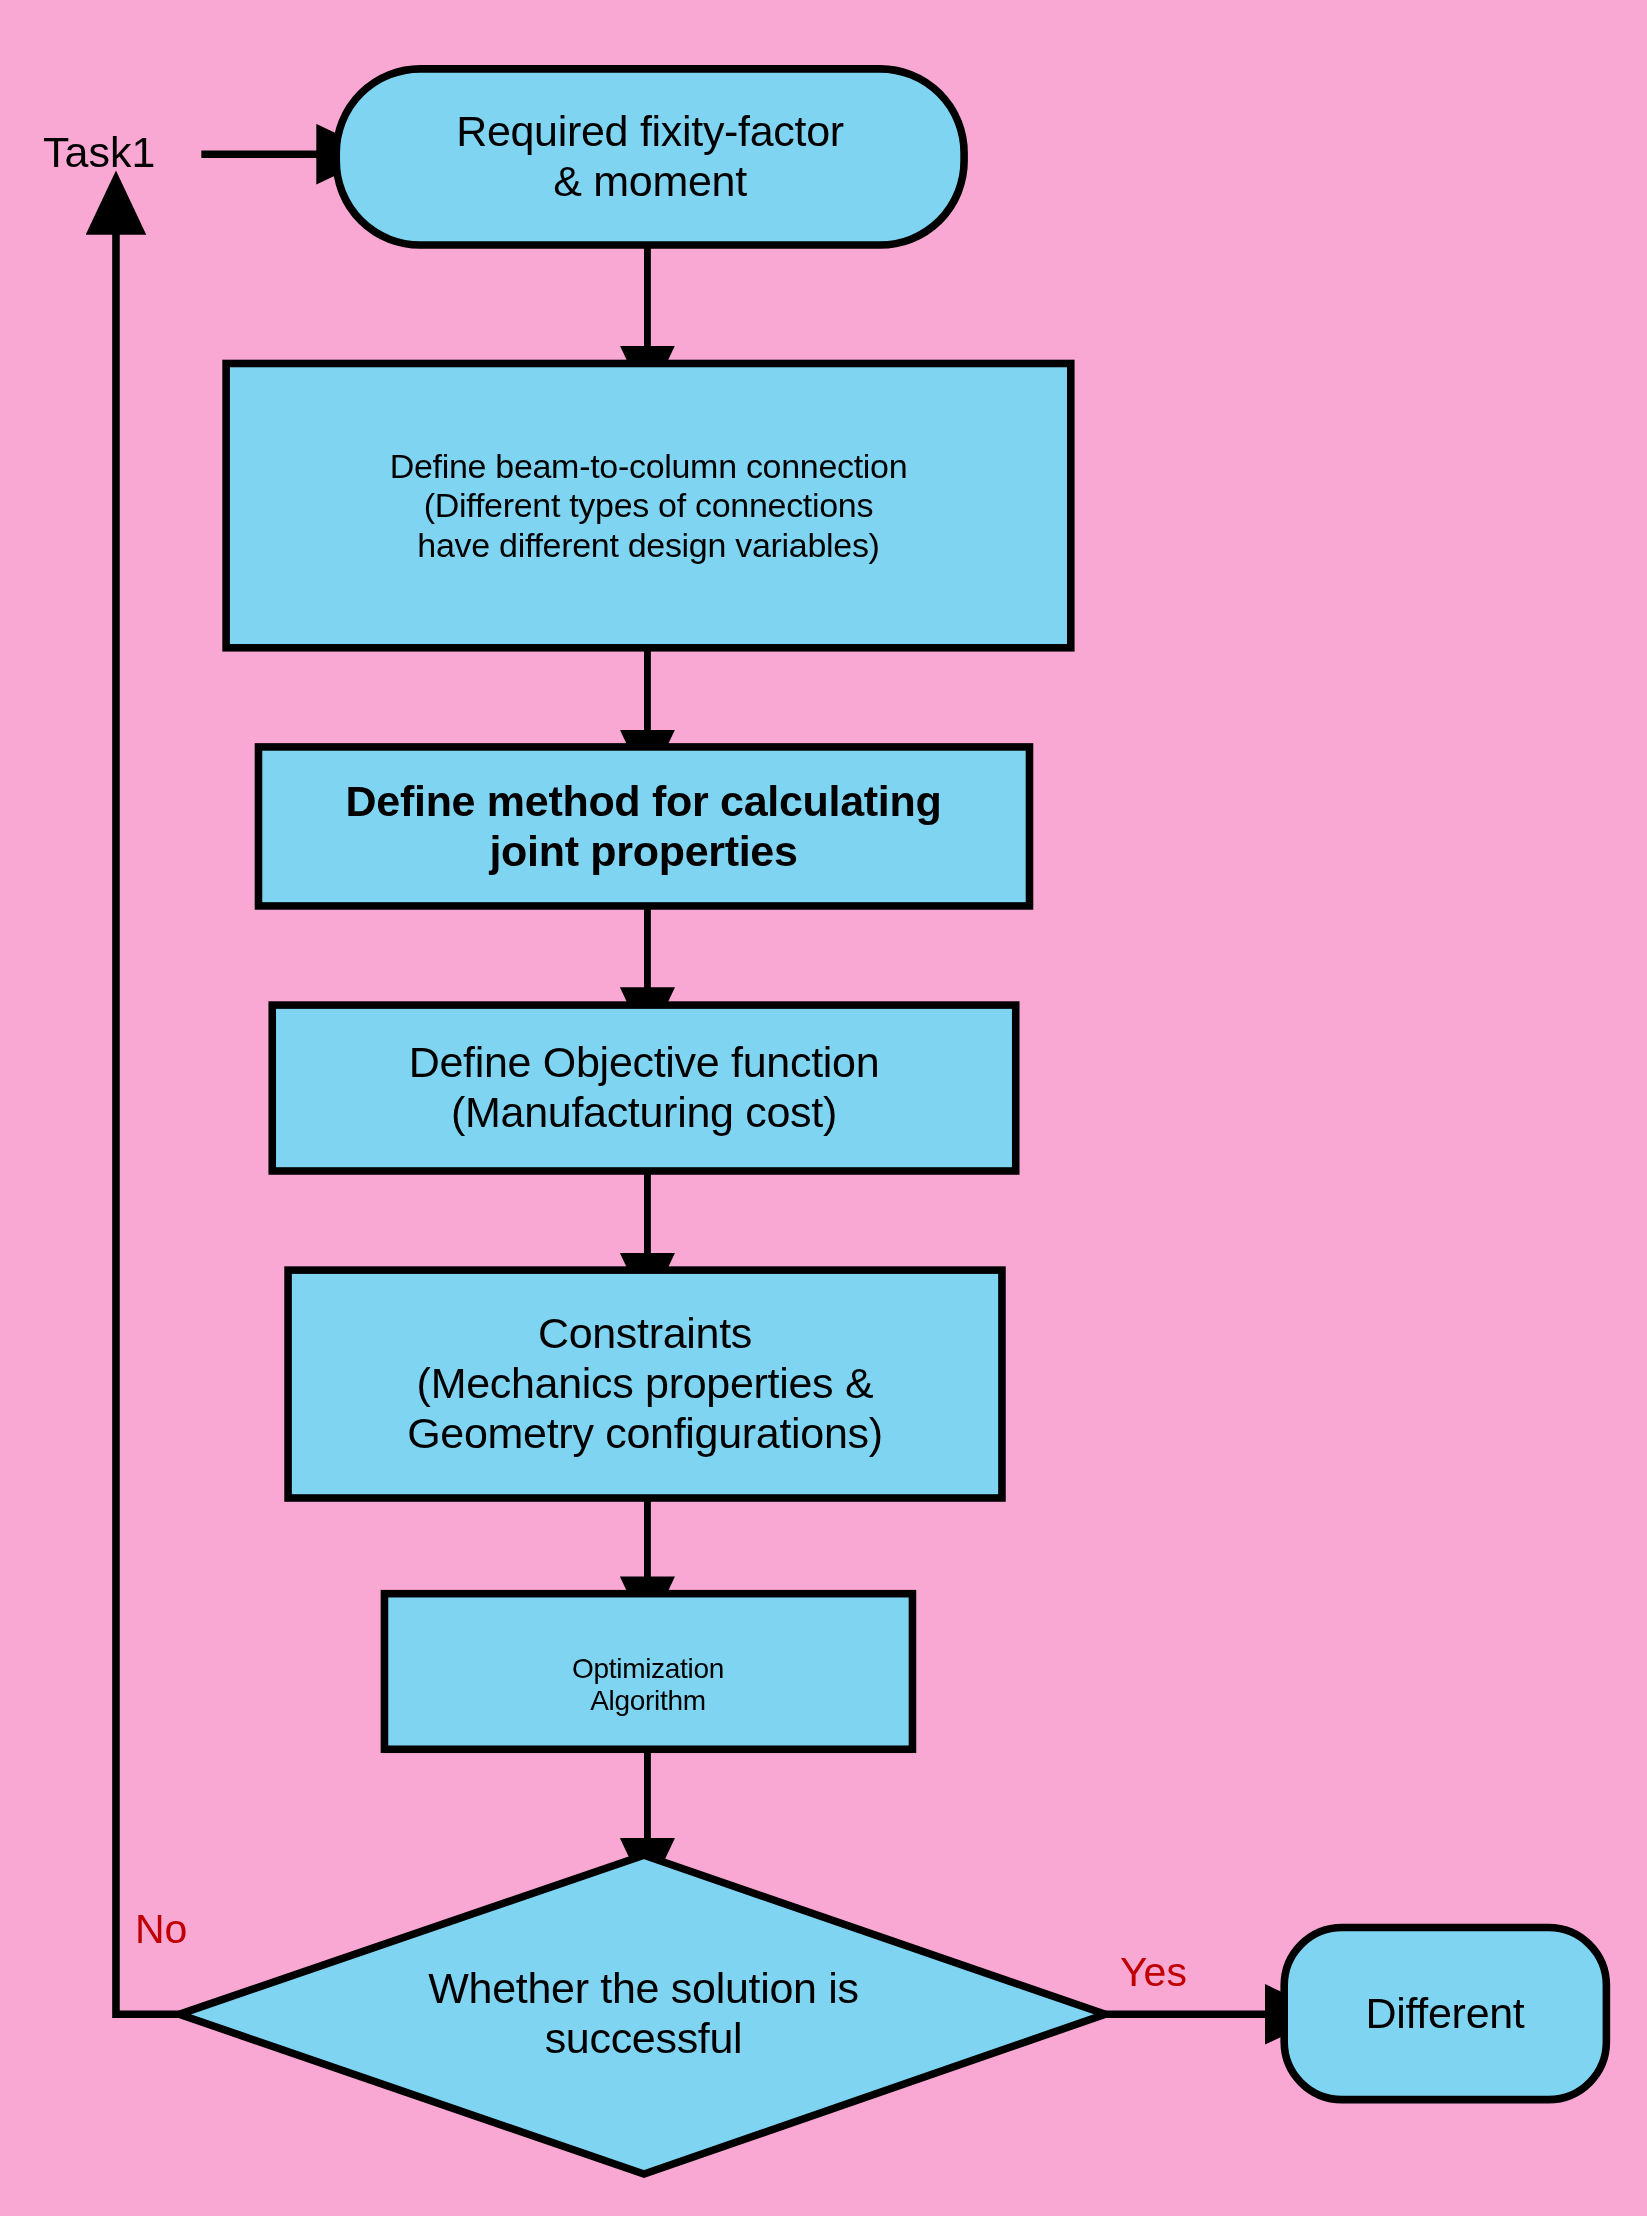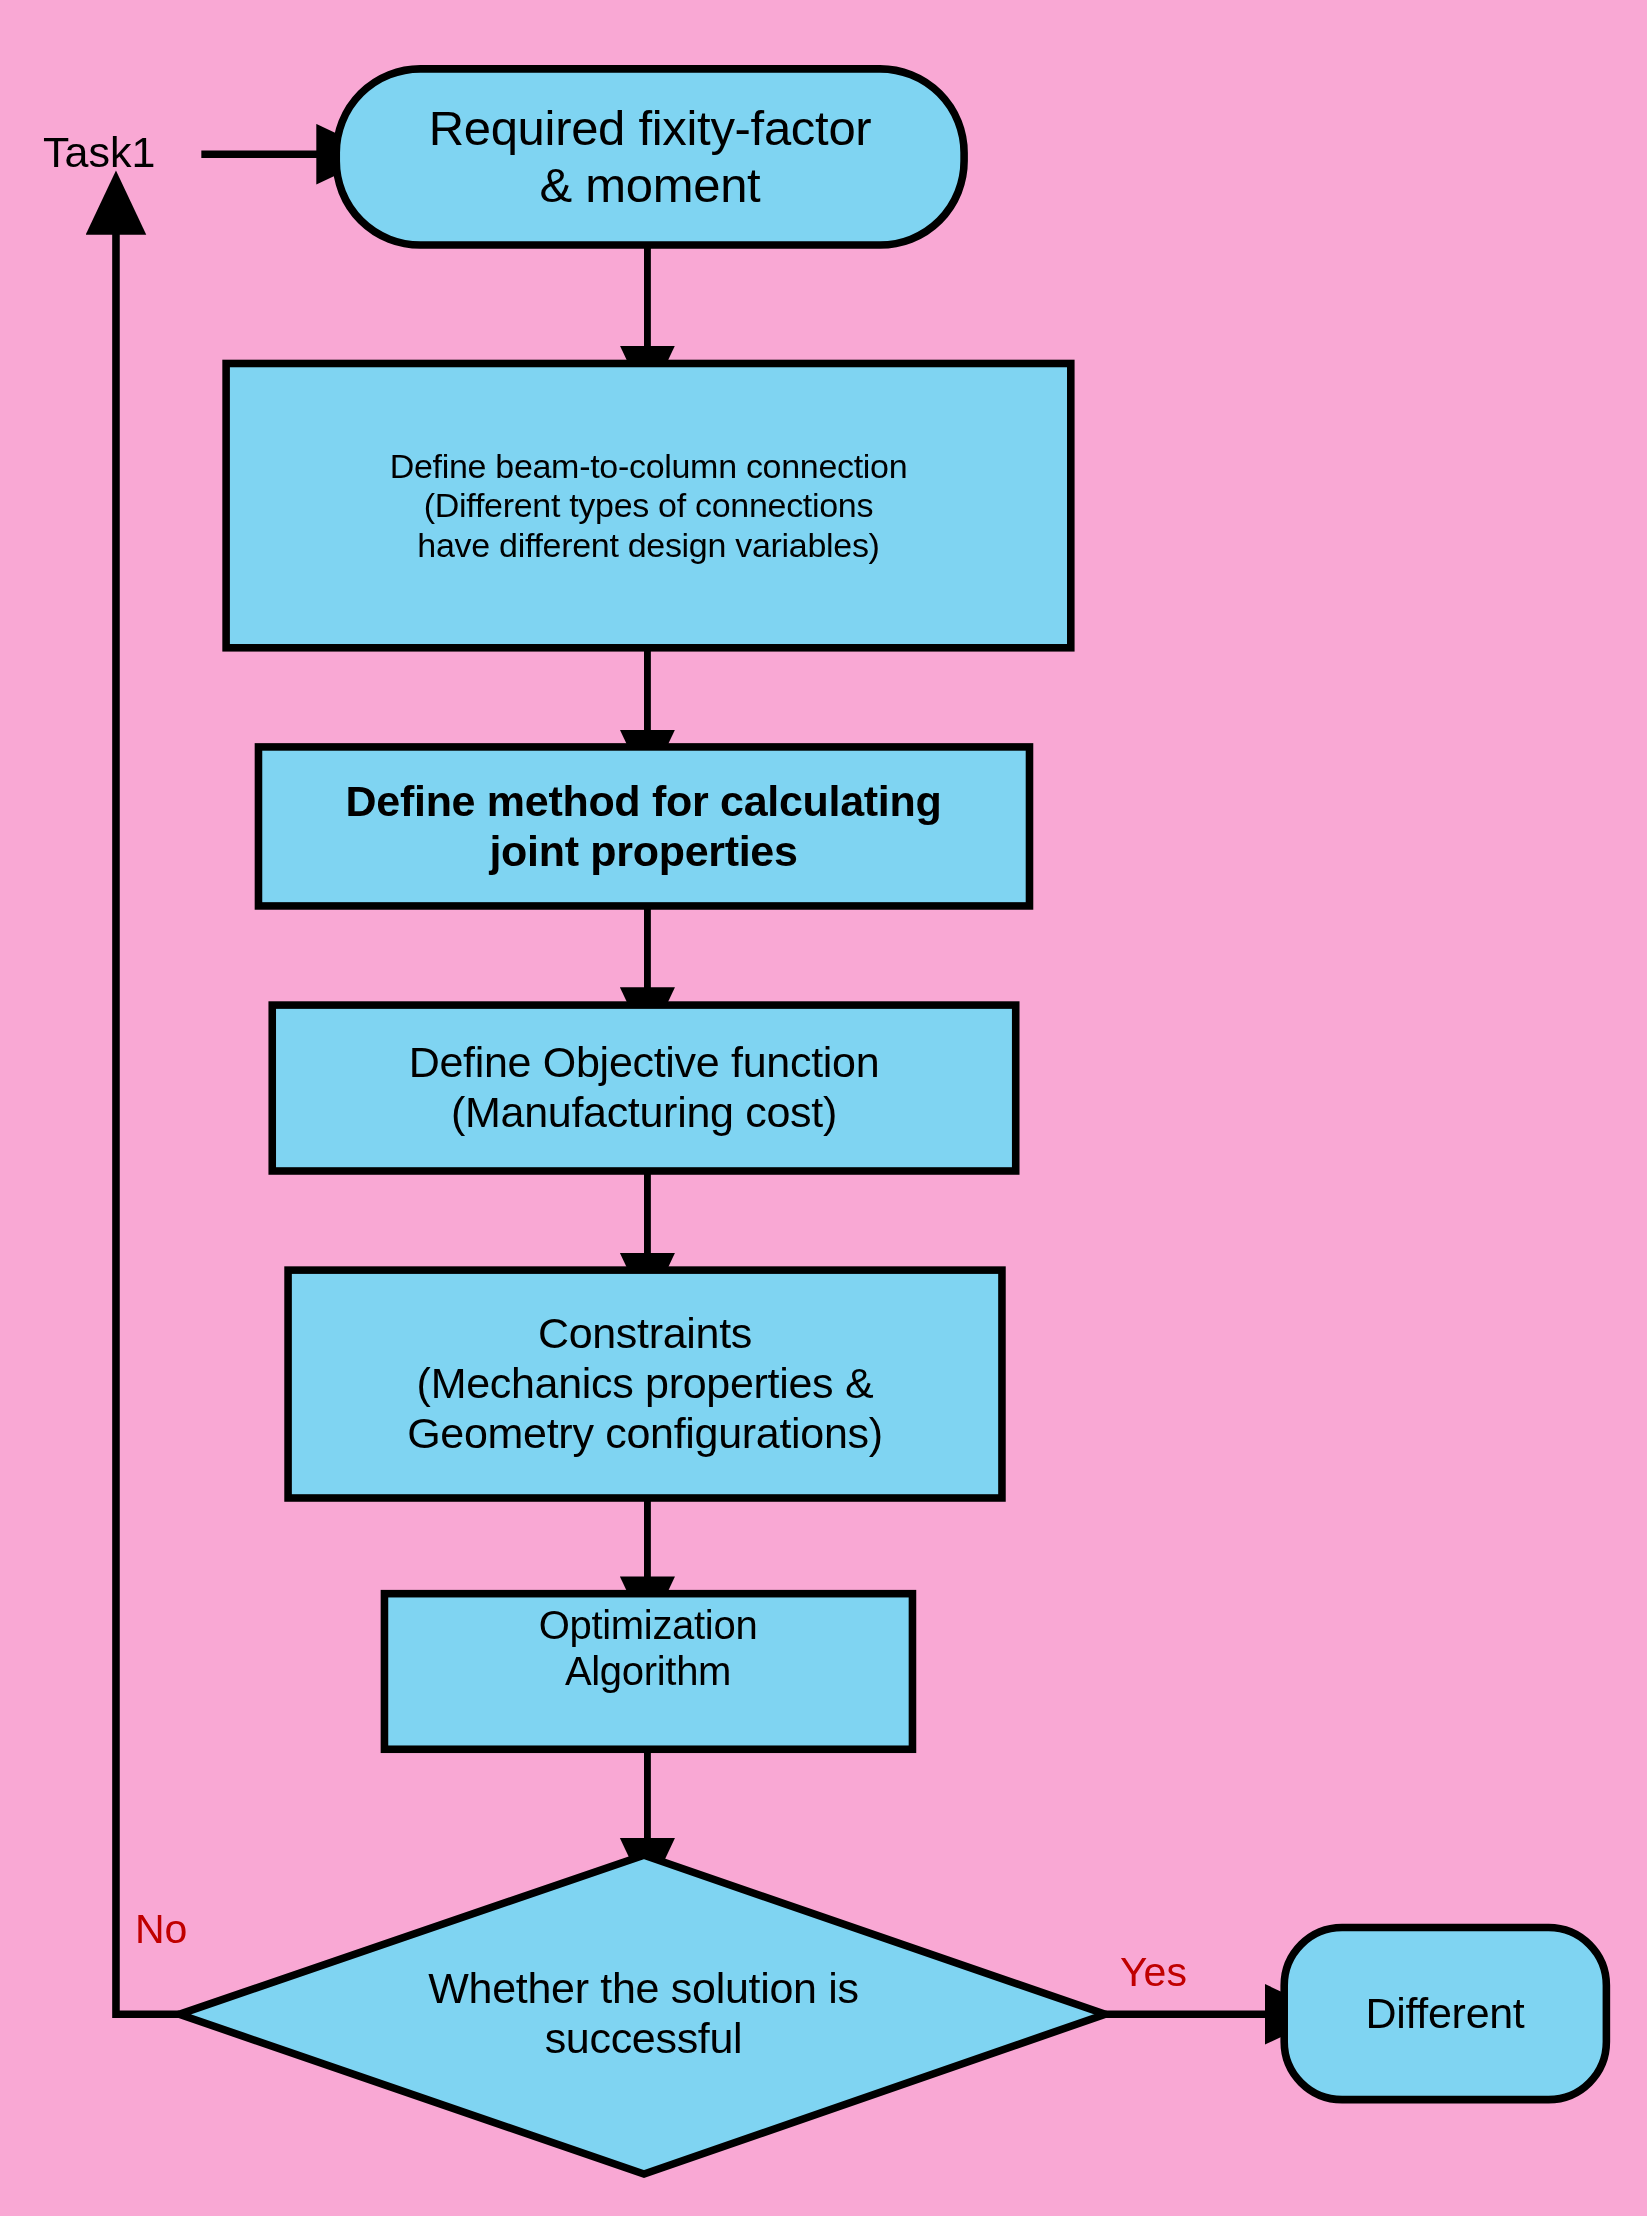--- a/index.html
+++ b/index.html
@@ -132,38 +132,38 @@
       <polygon points="935,2695 1605,2926 935,3158 260,2926" fill="#7fd4f2" stroke="#000000" stroke-width="11" stroke-linejoin="miter"></polygon>
     </g>
 
     <g>
       <rect x="1865" y="2800" width="468" height="250" rx="84" ry="84" fill="#7fd4f2" stroke="#000000" stroke-width="11"></rect>
     </g>
   </svg>
 
   <div class="plain-label" style="left:43px; top:131px;">Task1</div>
 
-  <div class="node-label" style="left:336px; top:69px; width:628px; height:176px; font-size:49px;">Required fixity-factor
+  <div class="node-label" style="left:336px; top:69px; width:628px; height:176px; font-size:43px;">Required fixity-factor
 &amp; moment</div>
 
   <div class="node-label" style="left:226px; top:364px; width:845px; height:284px; font-size:34px;">Define beam-to-column connection
 (Different types of connections
 have different design variables)</div>
 
   <div class="node-label" style="left:258px; top:747px; width:771px; height:159px; font-size:43px;font-weight:bold;">Define method for calculating
 joint properties</div>
 
   <div class="node-label" style="left:272px; top:1005px; width:744px; height:166px; font-size:43px;">Define Objective function
 (Manufacturing cost)</div>
 
   <div class="node-label" style="left:288px; top:1270px; width:714px; height:228px; font-size:43px;">Constraints
 (Mechanics properties &amp;
 Geometry configurations)</div>
 
-  <div class="node-label" style="left:384px; top:1570px; width:528px; height:156px; font-size:40px;">Optimization
+  <div class="node-label" style="left:384px; top:1607px; width:528px; height:156px; font-size:28px;">Optimization
 Algorithm</div>
 
   <div class="node-label" style="left:289px; top:1928px; width:709px; height:172px; font-size:43px;">Whether the solution is
 successful</div>
 
   <div class="node-label" style="left:1284px; top:1928px; width:322px; height:172px; font-size:43px;">Different</div>
 
   <div class="edge-label" style="left:135px; top:1887px;margin-top:22px;">No</div>
 
   <div class="edge-label" style="left:1120px; top:1952px;">Yes</div>

